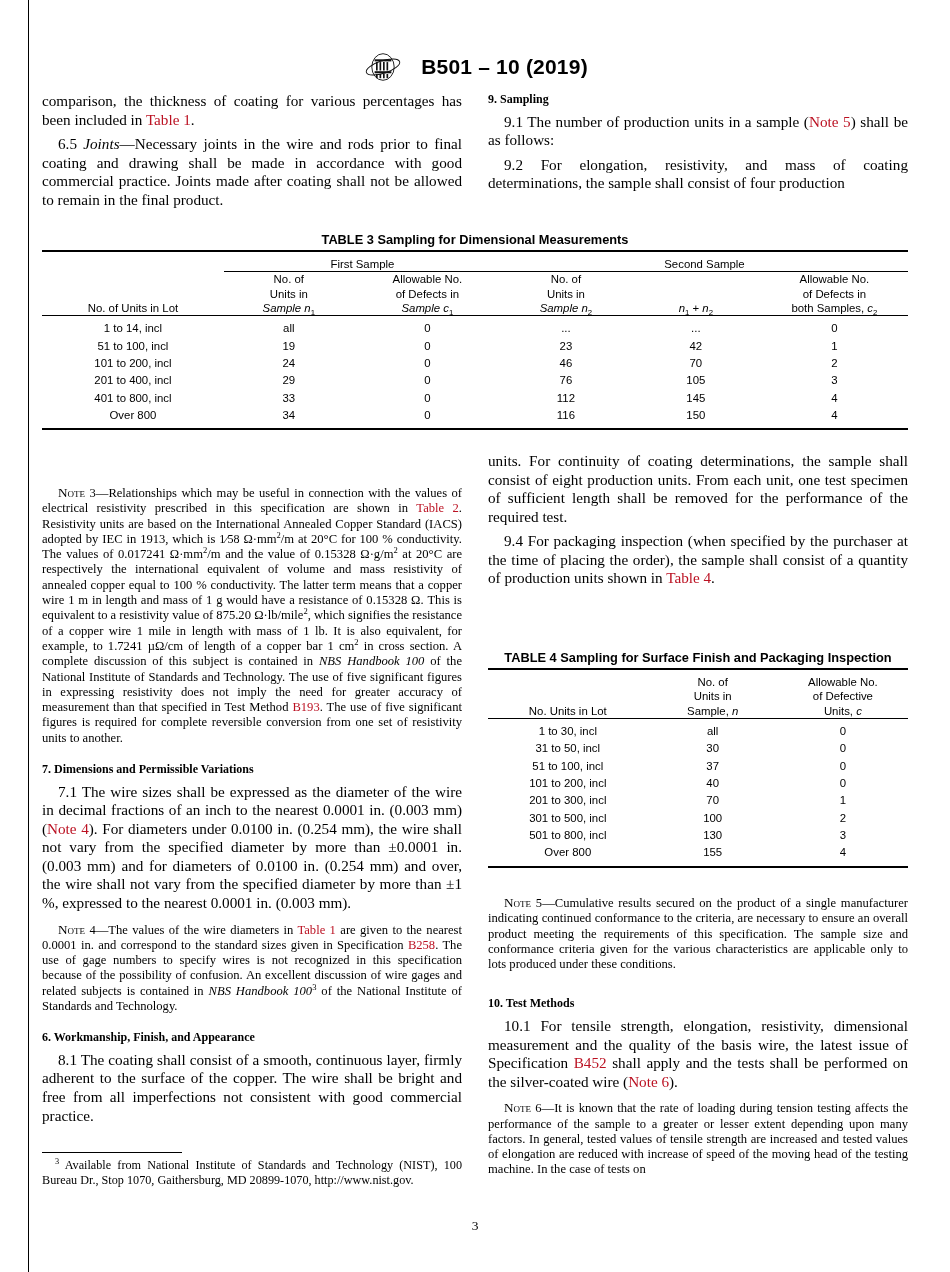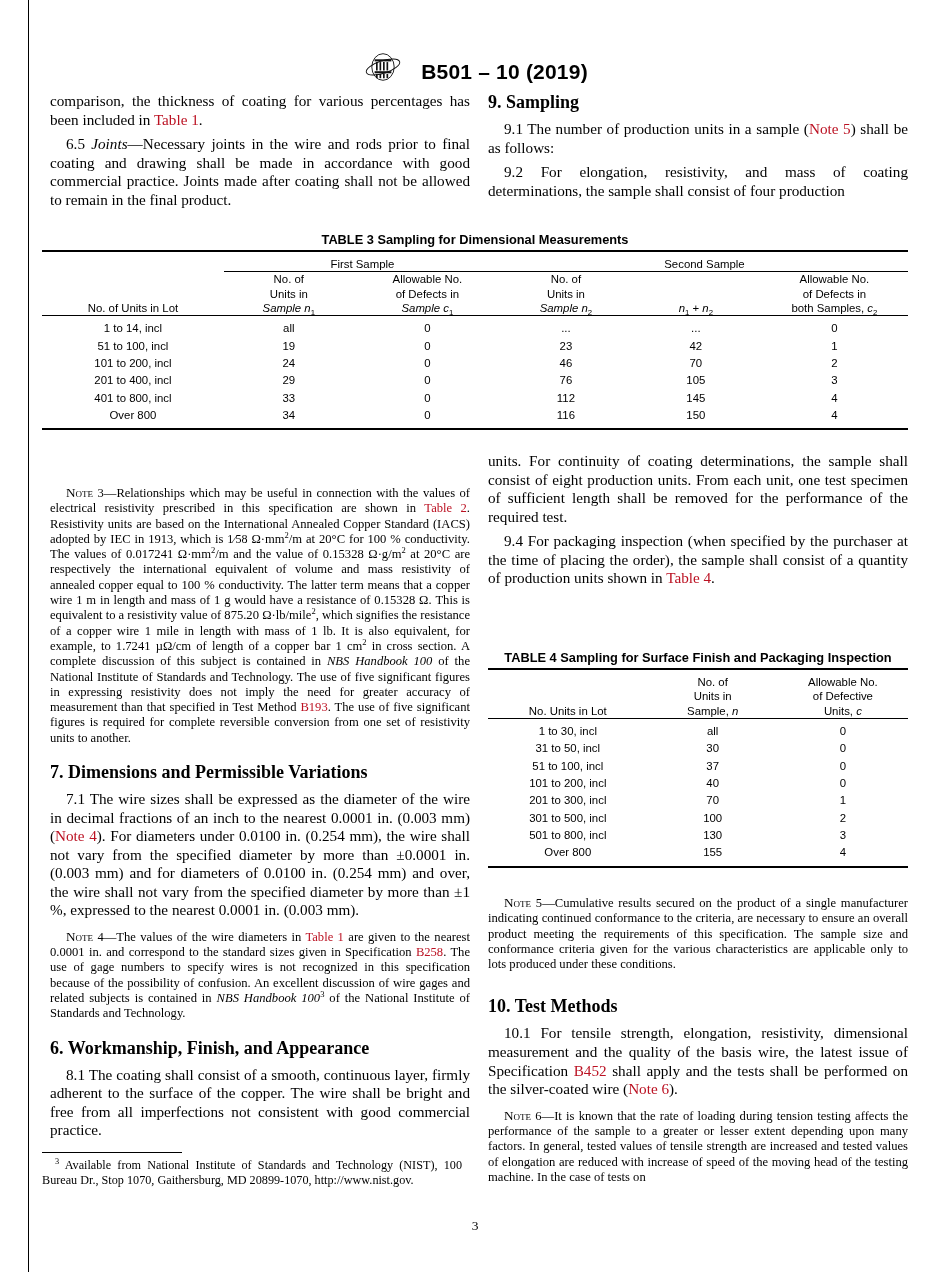--- a/index.html
+++ b/index.html
@@ -26,21 +26,21 @@
   .header {
     position: absolute;
     left: 0;
     top: 50px;
     width: 950px;
     text-align: center;
     white-space: nowrap;
   }
   .header-inner {
     display: inline-flex;
-    align-items: flex-end;
+    align-items: center;
     gap: 17px;
   }
   .astm-logo {
     display: inline-block;
     width: 42px;
     height: 34px;
     vertical-align: middle;
   }
   .doc-designation {
     font-family: "Liberation Sans", sans-serif;
@@ -51,42 +51,42 @@
 
   
   .col {
     position: absolute;
     width: 420px;
     font-size: 15.2px;
     line-height: 1.22;
     text-align: justify;
     text-justify: inter-word;
   }
-  .col-left  { left: 42px; margin-left: 8px; }
+  .col-left  { left: 42px; }
   .col-right { left: 488px; }
 
   .col-top-left  { top: 92px; }
   .col-top-right { top: 92px; }
 
   p {
     margin: 0 0 0 0;
     text-indent: 0;
   }
   p.body {
     margin-top: 6px;
     text-indent: 16px;
   }
   p.cont {
     margin-top: 0;
     text-indent: 0;
   }
   h3.sec {
     font-family: "Liberation Serif", serif;
     font-weight: bold;
-    font-size: 18px;
+    font-size: 12px;
     margin: 14px 0 2px 0;
     text-indent: 0;
     text-align: left;
   }
   .note {
     font-size: 12.6px;
     line-height: 1.215;
     text-align: justify;
     text-indent: 16px;
     margin-top: 9px;

